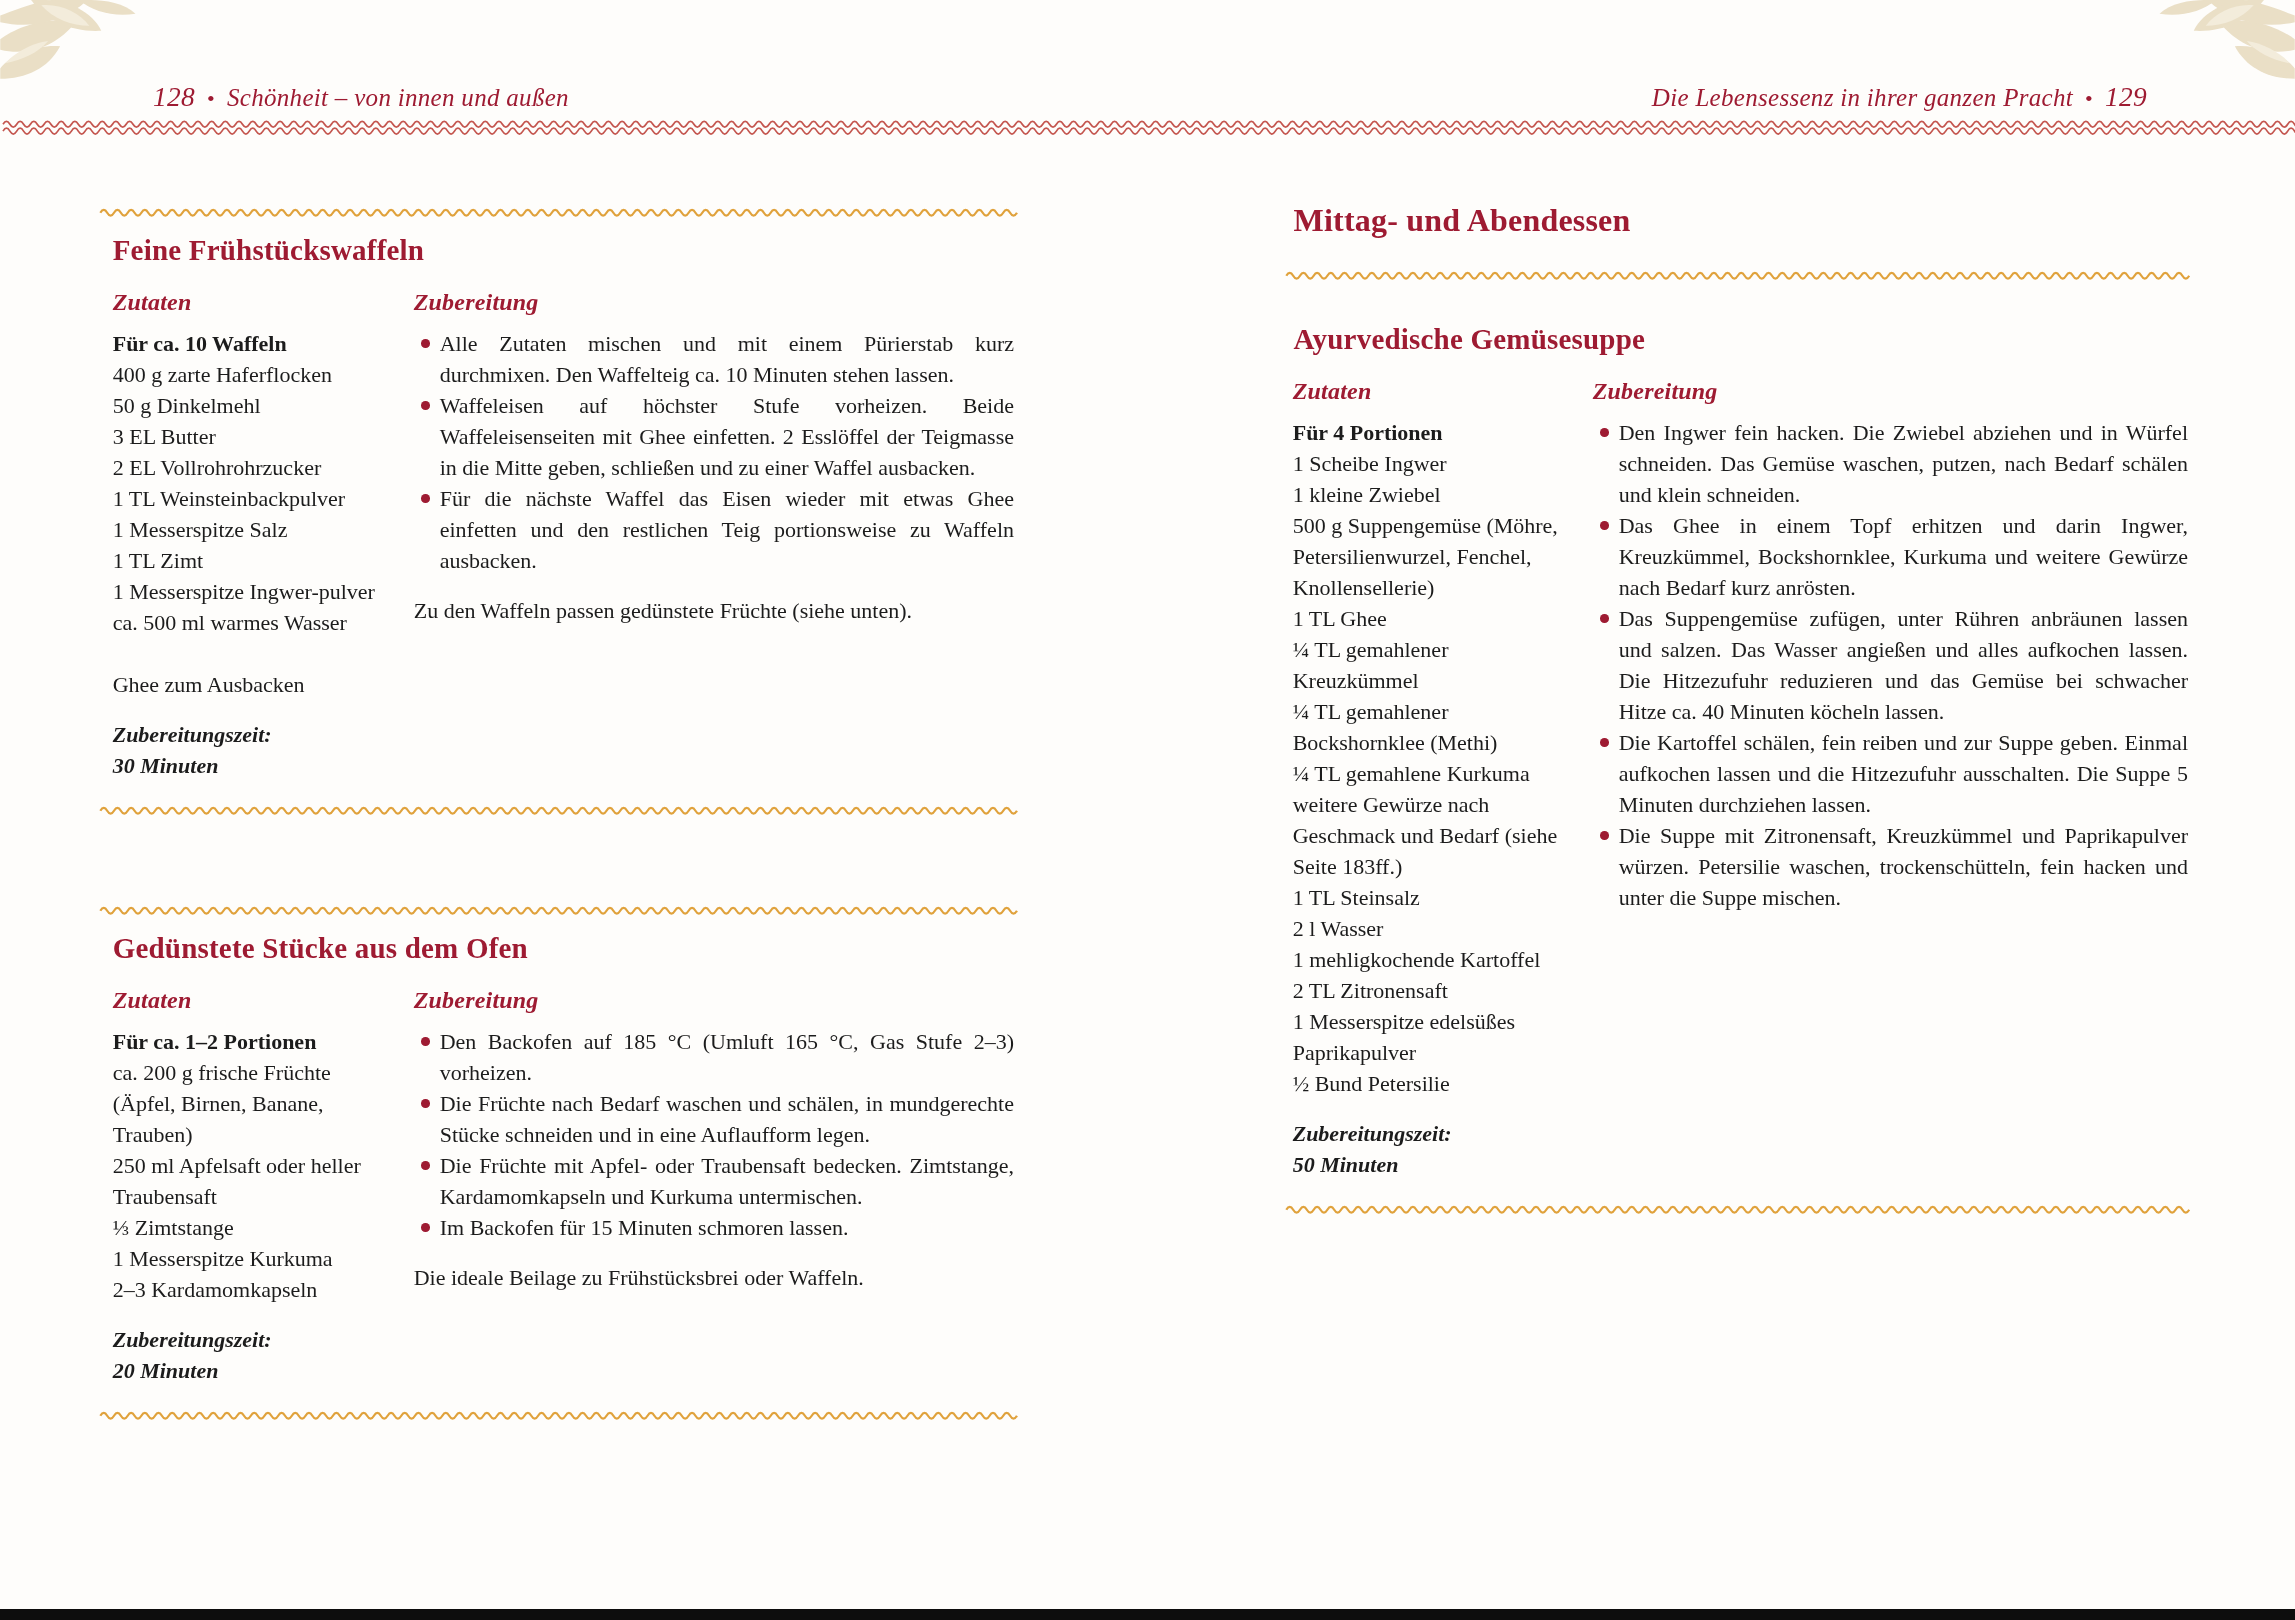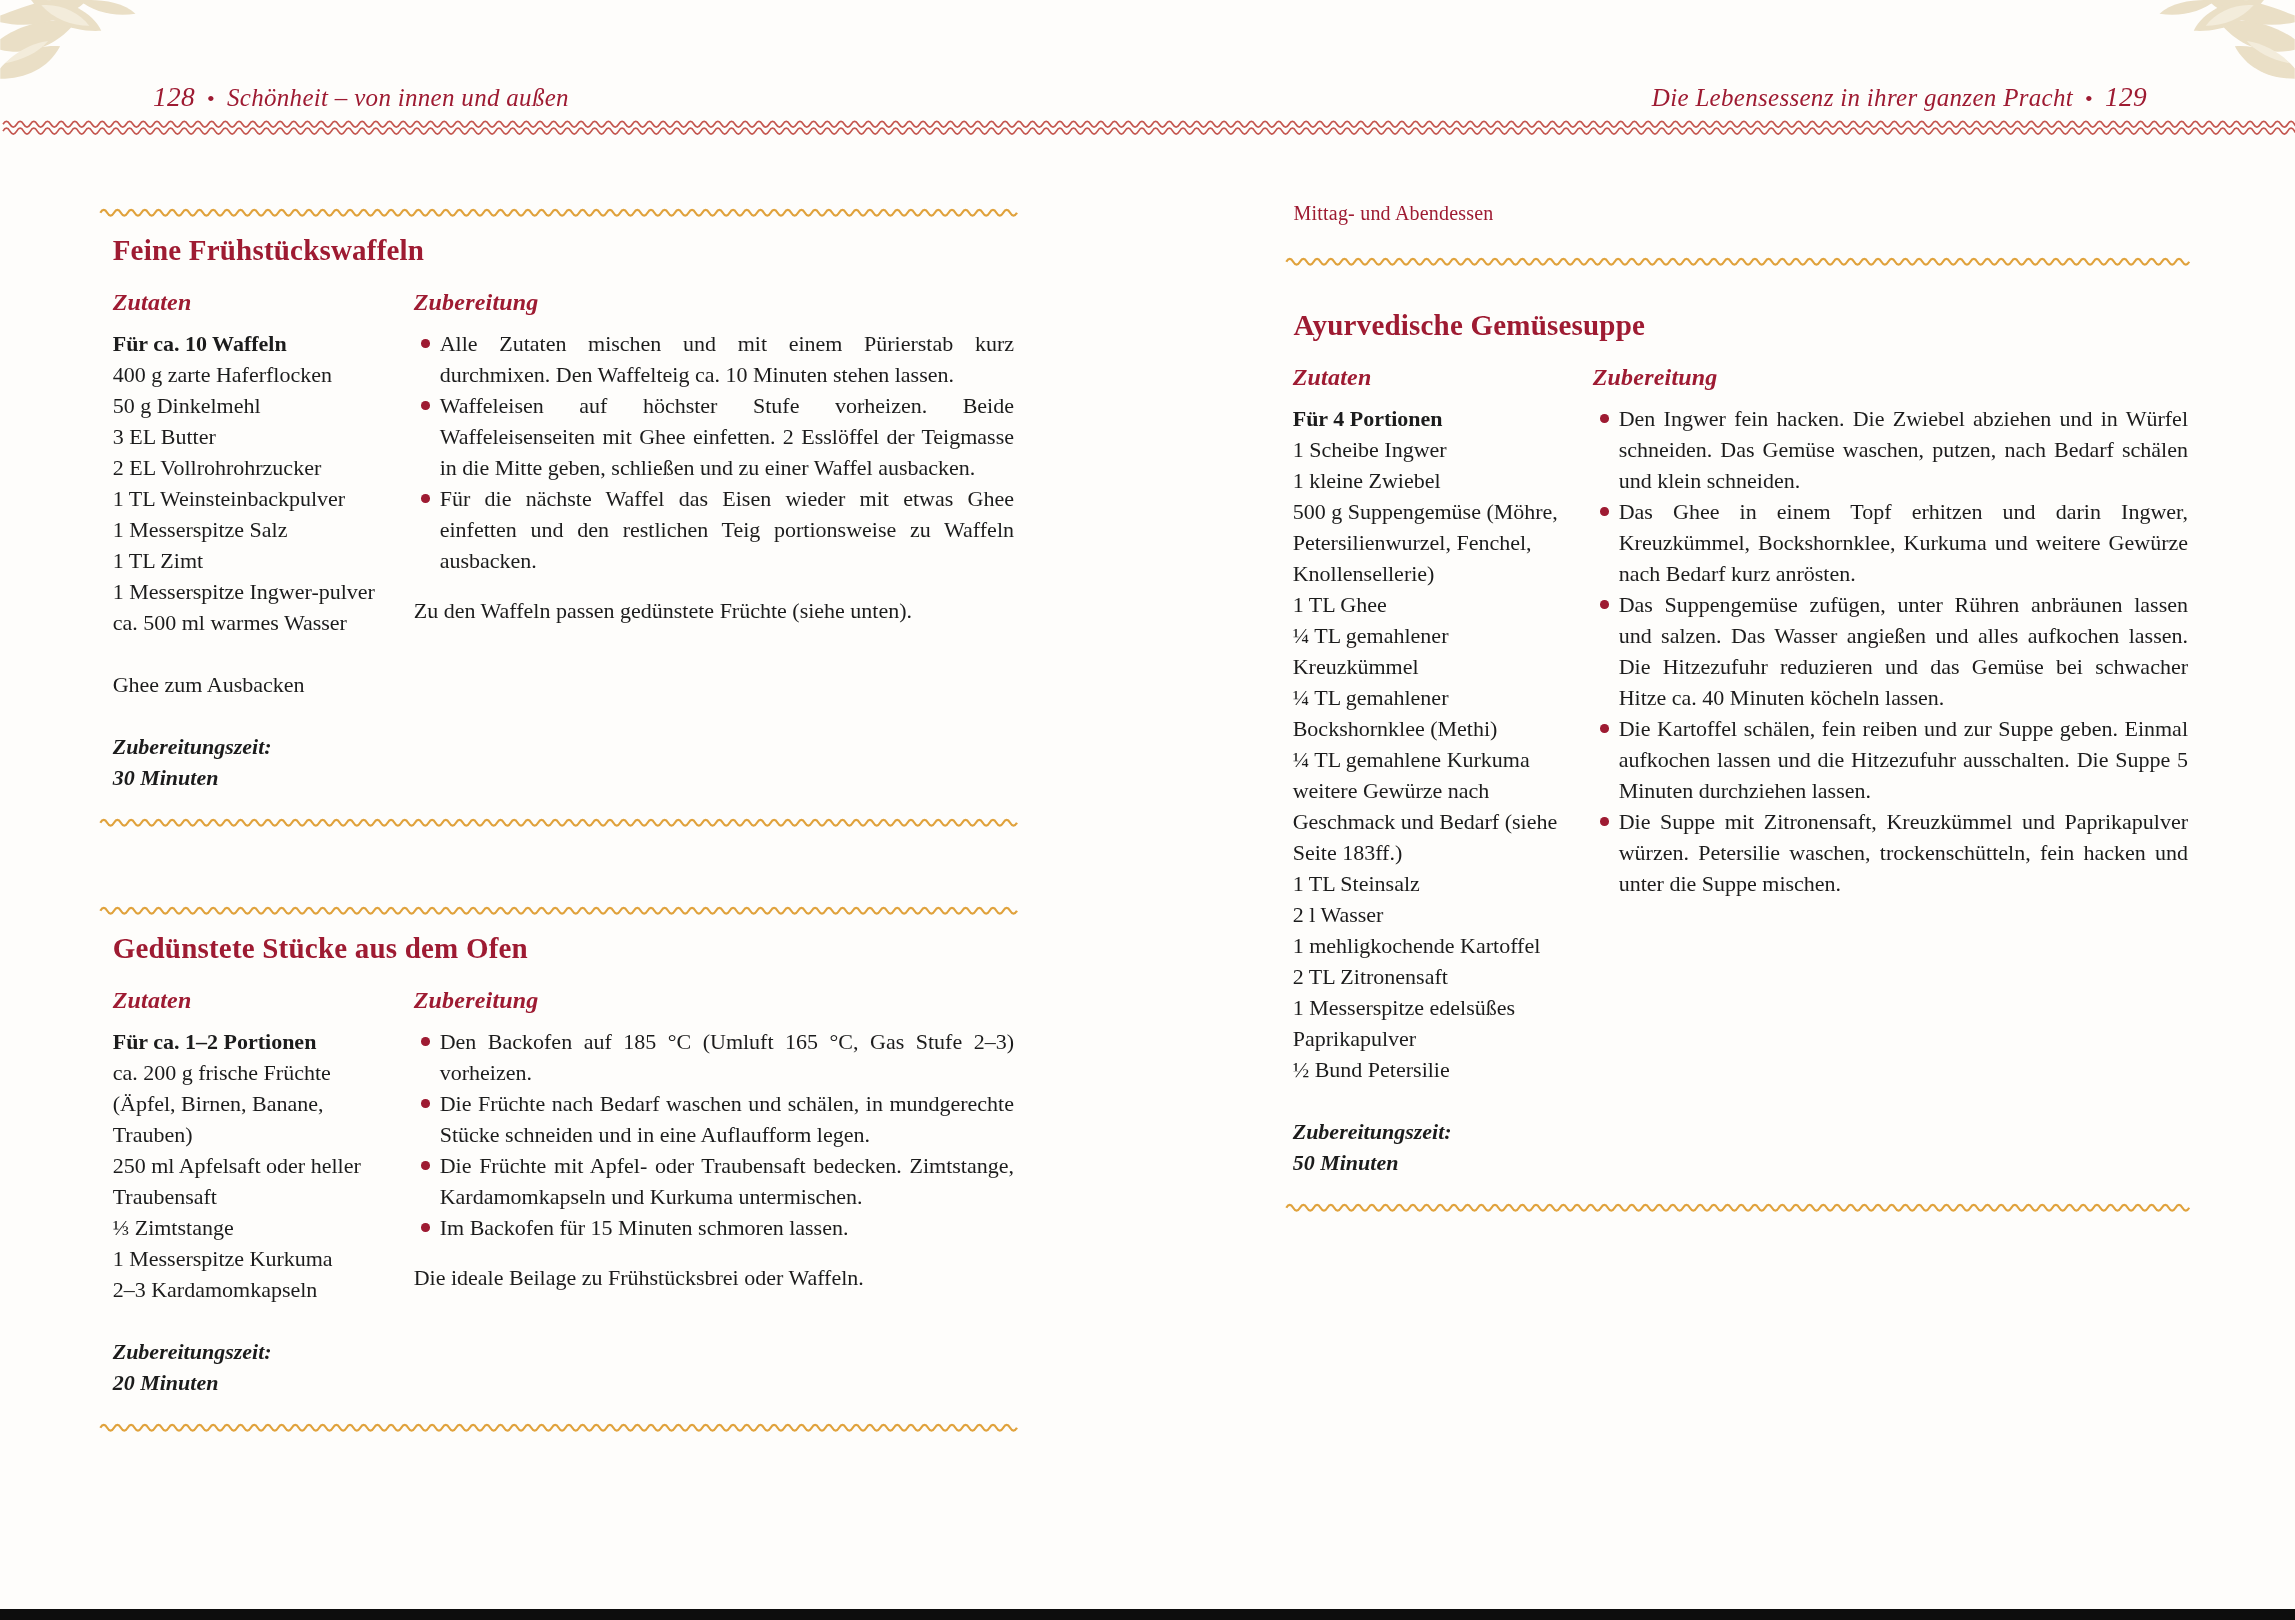--- a/index.html
+++ b/index.html
@@ -30,21 +30,21 @@
   .ornament.tr{right:0;transform:scaleX(-1)}
 
   
   .block{position:absolute;width:915px}
   #recipe1{left:99px;top:205px}
   #recipe2{left:99px;top:903px}
   #right-section{left:1285px;top:202px;width:903px}
 
   .recipe-title{color:var(--accent_red);font-size:29px;font-weight:bold;
                 margin:13.7px 0 22px;padding-left:13.7px;letter-spacing:0.2px}
-  .section-title{color:var(--accent_red);font-size:20px;font-weight:normal;
+  .section-title{color:var(--accent_red);font-size:32px;font-weight:bold;
                  padding-left:8.6px;margin-bottom:29px;letter-spacing:0.2px}
   #right-section .recipe-title{margin-top:40px;padding-left:8.6px}
 
   .cols{display:grid;padding-left:13.7px}
   .cols-left{grid-template-columns:301px 1fr}
   .cols-right{grid-template-columns:300px 1fr;padding-left:7.7px}
 
   .col h3{color:var(--accent_red);font-size:24px;font-style:italic;
           font-weight:bold;margin-bottom:12px;letter-spacing:0.2px}
 
@@ -54,21 +54,21 @@
 
   ul.steps{list-style:none;font-size:22px;line-height:31px}
   ul.steps li{position:relative;padding-left:26px;text-align:justify}
   ul.steps li::before{content:"";position:absolute;left:7.7px;top:11px;
                       width:8.6px;height:8.6px;border-radius:50%;
                       background:var(--accent_red)}
 
   .note{font-size:22px;line-height:31px;margin-top:19px}
   .note:empty{display:none}
 
-  .prep{margin-top:31px;font-size:22px;line-height:31px;
+  .prep{margin-top:19px;font-size:22px;line-height:31px;
         font-weight:bold;font-style:italic}
 
   .wave.bottom{margin-top:22px}
   .wave.after-title{margin:5.1px 0 17px}
 
   
   .bottom-bar{position:absolute;left:0;bottom:0;width:100%;height:12px;
               background:#0d0d0d}
 </style>
 </head>

